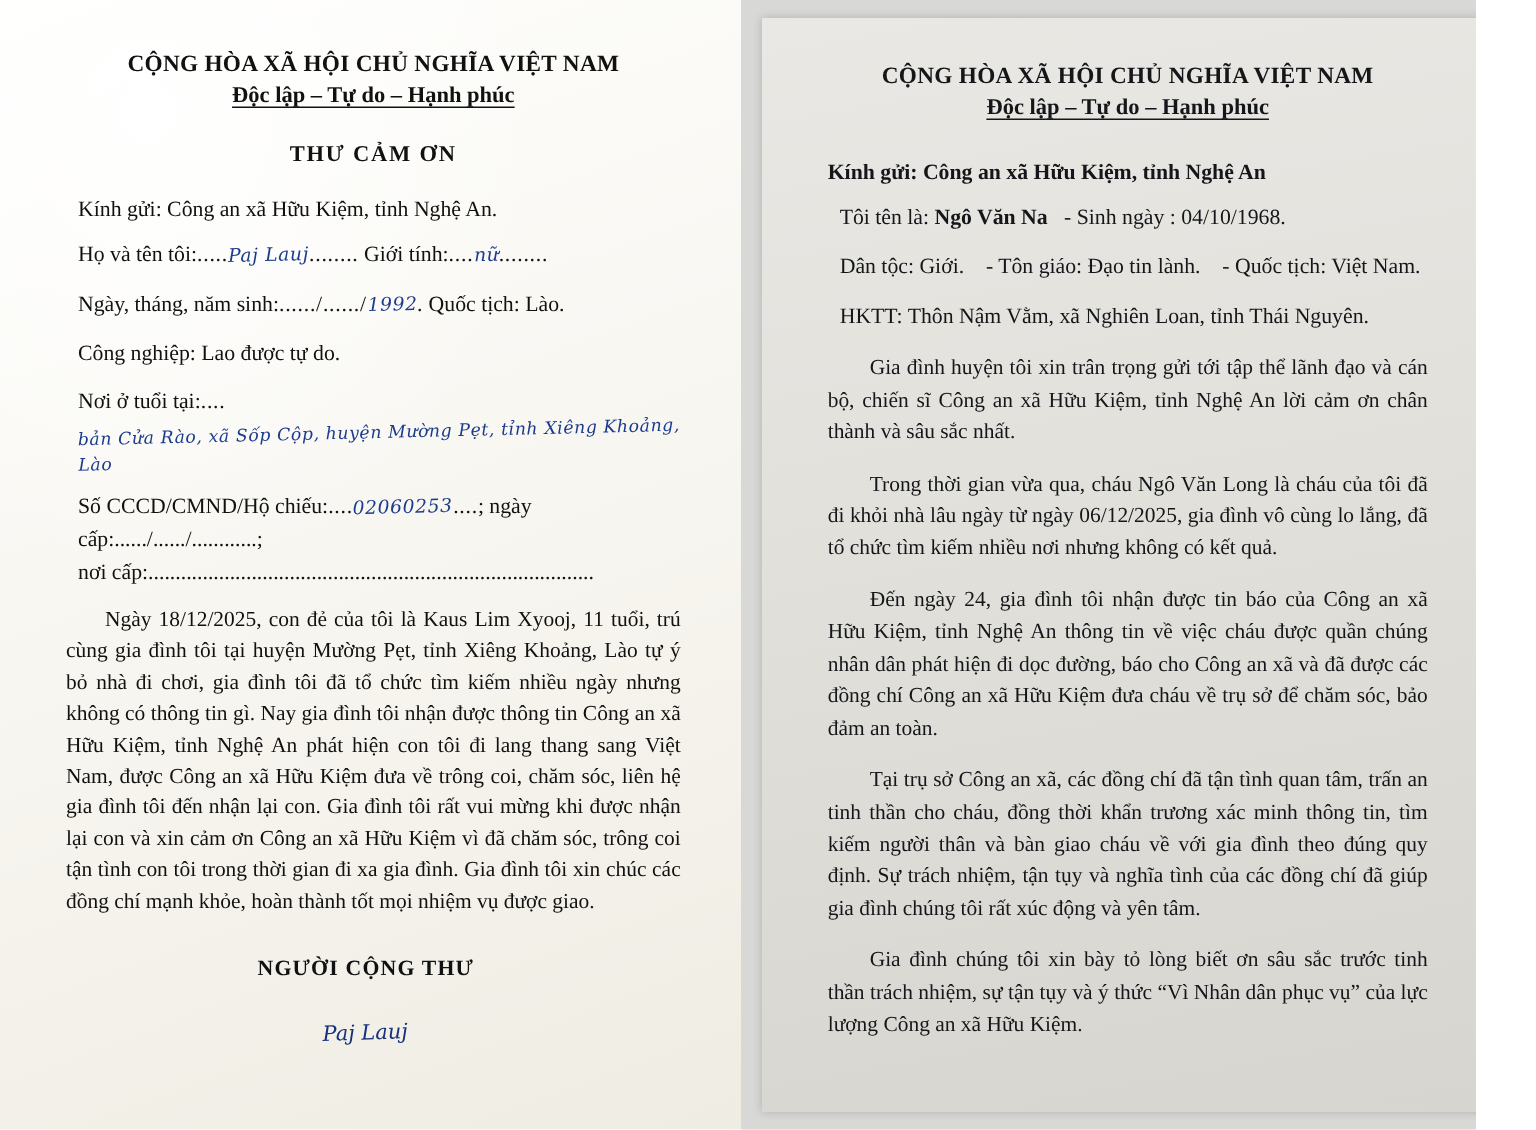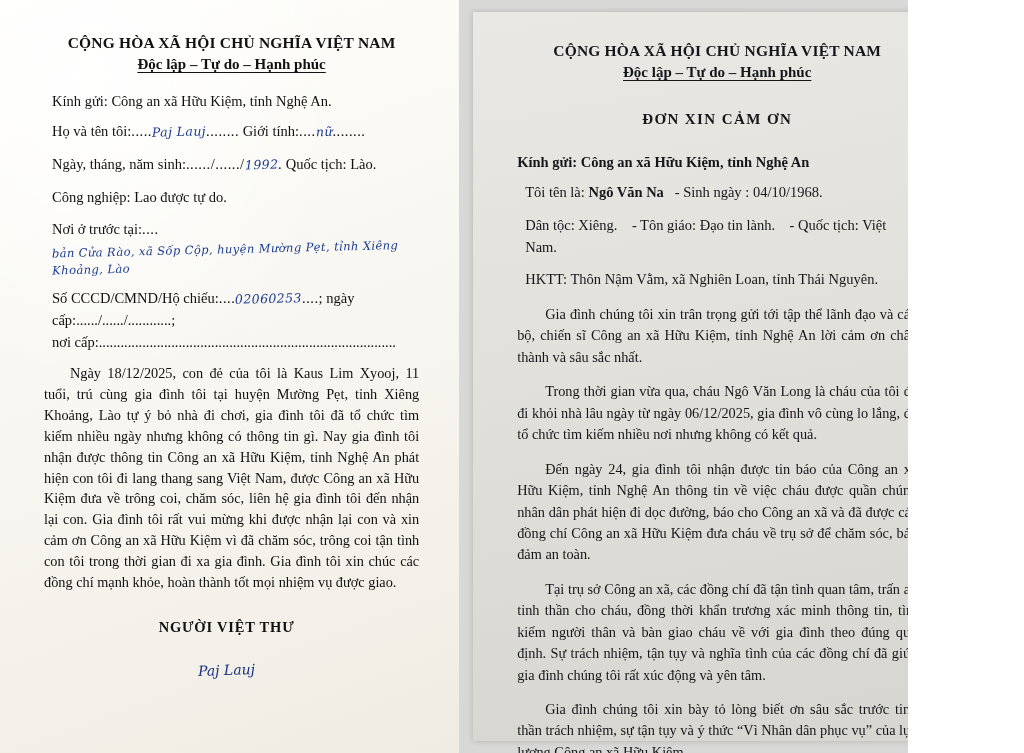--- a/index.html
+++ b/index.html
@@ -8,21 +8,21 @@
   }
   body {
     width: 1024px;
     height: 753px;
     background: #ffffff;
     font-family: "Liberation Serif", serif;
     overflow: hidden;
   }
   .page {
     position: relative;
-    width: 908px;
+    width: 984px;
     height: 753px;
     display: flex;
   }
 
   
   .doc-left {
     position: relative;
     width: 512px;
     height: 753px;
     background: #fdfdfb;
@@ -163,83 +163,83 @@
 </style>
 </head>
 <body>
 
 <div class="page">
 
   <div class="doc-left">
     <div class="natl">CỘNG HÒA XÃ HỘI CHỦ NGHĨA VIỆT NAM</div>
     <div class="motto"><u>Độc lập – Tự do – Hạnh phúc</u></div>
 
+    <div class="title">THƯ CẢM ƠN</div>
 
     <div class="addressee">Kính gửi: Công an xã Hữu Kiệm, tỉnh Nghệ An.</div>
 
     <div class="field">
       <span>Họ và tên tôi:</span><span class="dots">.....</span><span class="hw">Paj Lauj</span><span class="dots">........</span>
       <span>Giới tính:</span><span class="dots">....</span><span class="hw">nữ</span><span class="dots">........</span>
     </div>
 
     <div class="field">
       <span>Ngày, tháng, năm sinh:</span><span class="dots">....../....../</span><span class="hw">1992</span><span class="dots">.</span>
       <span>Quốc tịch: Lào.</span>
     </div>
 
     <div class="field">
       <span>Công nghiệp:</span>
       <span>Lao được tự do.</span>
     </div>
 
     <div class="field">
-      <span>Nơi ở trước tại:</span><span class="dots">....</span>
+      <span>Nơi ở tuổi tại:</span><span class="dots">....</span>
       <span class="hw hw-sm">bản Cửa Rào, xã Sốp Cộp, huyện Mường Pẹt, tỉnh Xiêng Khoảng, Lào</span>
     </div>
 
     <div class="field">
       <span>Số CCCD/CMND/Hộ chiếu:</span><span class="dots">....</span><span class="hw">02060253</span><span class="dots">....</span><span>; ngày cấp:....../....../............;</span><br>
       <span>nơi cấp:..................................................................................</span>
     </div>
 
 
     <div class="para">Ngày 18/12/2025, con đẻ của tôi là Kaus Lim Xyooj, 11 tuổi, trú cùng gia đình tôi tại huyện Mường Pẹt, tỉnh Xiêng Khoảng, Lào tự ý bỏ nhà đi chơi, gia đình tôi đã tổ chức tìm kiếm nhiều ngày nhưng không có thông tin gì. Nay gia đình tôi nhận được thông tin Công an xã Hữu Kiệm, tỉnh Nghệ An phát hiện con tôi đi lang thang sang Việt Nam, được Công an xã Hữu Kiệm đưa về trông coi, chăm sóc, liên hệ gia đình tôi đến nhận lại con. Gia đình tôi rất vui mừng khi được nhận lại con và xin cảm ơn Công an xã Hữu Kiệm vì đã chăm sóc, trông coi tận tình con tôi trong thời gian đi xa gia đình. Gia đình tôi xin chúc các đồng chí mạnh khỏe, hoàn thành tốt mọi nhiệm vụ được giao.</div>
 
     <div class="signblock">
-      <div class="sign-title">NGƯỜI VIỆT THƯ</div>
+      <div class="sign-title">NGƯỜI CỘNG THƯ</div>
       <div class="sign-hw">Paj Lauj</div>
     </div>
   </div>
 
   <div class="doc-right">
     <div class="paper-right">
       <div class="natl">CỘNG HÒA XÃ HỘI CHỦ NGHĨA VIỆT NAM</div>
       <div class="motto"><u>Độc lập – Tự do – Hạnh phúc</u></div>
 
-      <div class="title-right">ĐƠN XIN CẢM ƠN</div>
 
       <div class="addressee-right">Kính gửi: Công an xã Hữu Kiệm, tỉnh Nghệ An</div>
 
       <div class="field">
         <span>Tôi tên là:</span>
         <b class="name">Ngô Văn Na</b>
         &nbsp;&nbsp;<span>- Sinh ngày : 04/10/1968.</span>
       </div>
 
       <div class="field">
-        <span>Dân tộc: Xiêng.</span>
+        <span>Dân tộc: Giới.</span>
         &nbsp;&nbsp;&nbsp;<span>- Tôn giáo: Đạo tin lành.</span>
         &nbsp;&nbsp;&nbsp;<span>- Quốc tịch: Việt Nam.</span>
       </div>
 
       <div class="field">
         <span>HKTT: Thôn Nậm Vằm, xã Nghiên Loan, tỉnh Thái Nguyên.</span>
       </div>
 
-      <div class="para-right">Gia đình chúng tôi xin trân trọng gửi tới tập thể lãnh đạo và cán bộ, chiến sĩ Công an xã Hữu Kiệm, tỉnh Nghệ An lời cảm ơn chân thành và sâu sắc nhất.</div>
+      <div class="para-right">Gia đình huyện tôi xin trân trọng gửi tới tập thể lãnh đạo và cán bộ, chiến sĩ Công an xã Hữu Kiệm, tỉnh Nghệ An lời cảm ơn chân thành và sâu sắc nhất.</div>
       <div class="para-right">Trong thời gian vừa qua, cháu Ngô Văn Long là cháu của tôi đã đi khỏi nhà lâu ngày từ ngày 06/12/2025, gia đình vô cùng lo lắng, đã tổ chức tìm kiếm nhiều nơi nhưng không có kết quả.</div>
       <div class="para-right">Đến ngày 24, gia đình tôi nhận được tin báo của Công an xã Hữu Kiệm, tỉnh Nghệ An thông tin về việc cháu được quần chúng nhân dân phát hiện đi dọc đường, báo cho Công an xã và đã được các đồng chí Công an xã Hữu Kiệm đưa cháu về trụ sở để chăm sóc, bảo đảm an toàn.</div>
       <div class="para-right">Tại trụ sở Công an xã, các đồng chí đã tận tình quan tâm, trấn an tinh thần cho cháu, đồng thời khẩn trương xác minh thông tin, tìm kiếm người thân và bàn giao cháu về với gia đình theo đúng quy định. Sự trách nhiệm, tận tụy và nghĩa tình của các đồng chí đã giúp gia đình chúng tôi rất xúc động và yên tâm.</div>
       <div class="para-right">Gia đình chúng tôi xin bày tỏ lòng biết ơn sâu sắc trước tinh thần trách nhiệm, sự tận tụy và ý thức “Vì Nhân dân phục vụ” của lực lượng Công an xã Hữu Kiệm.</div>
 
     </div>
   </div>
 
 </div>
 

